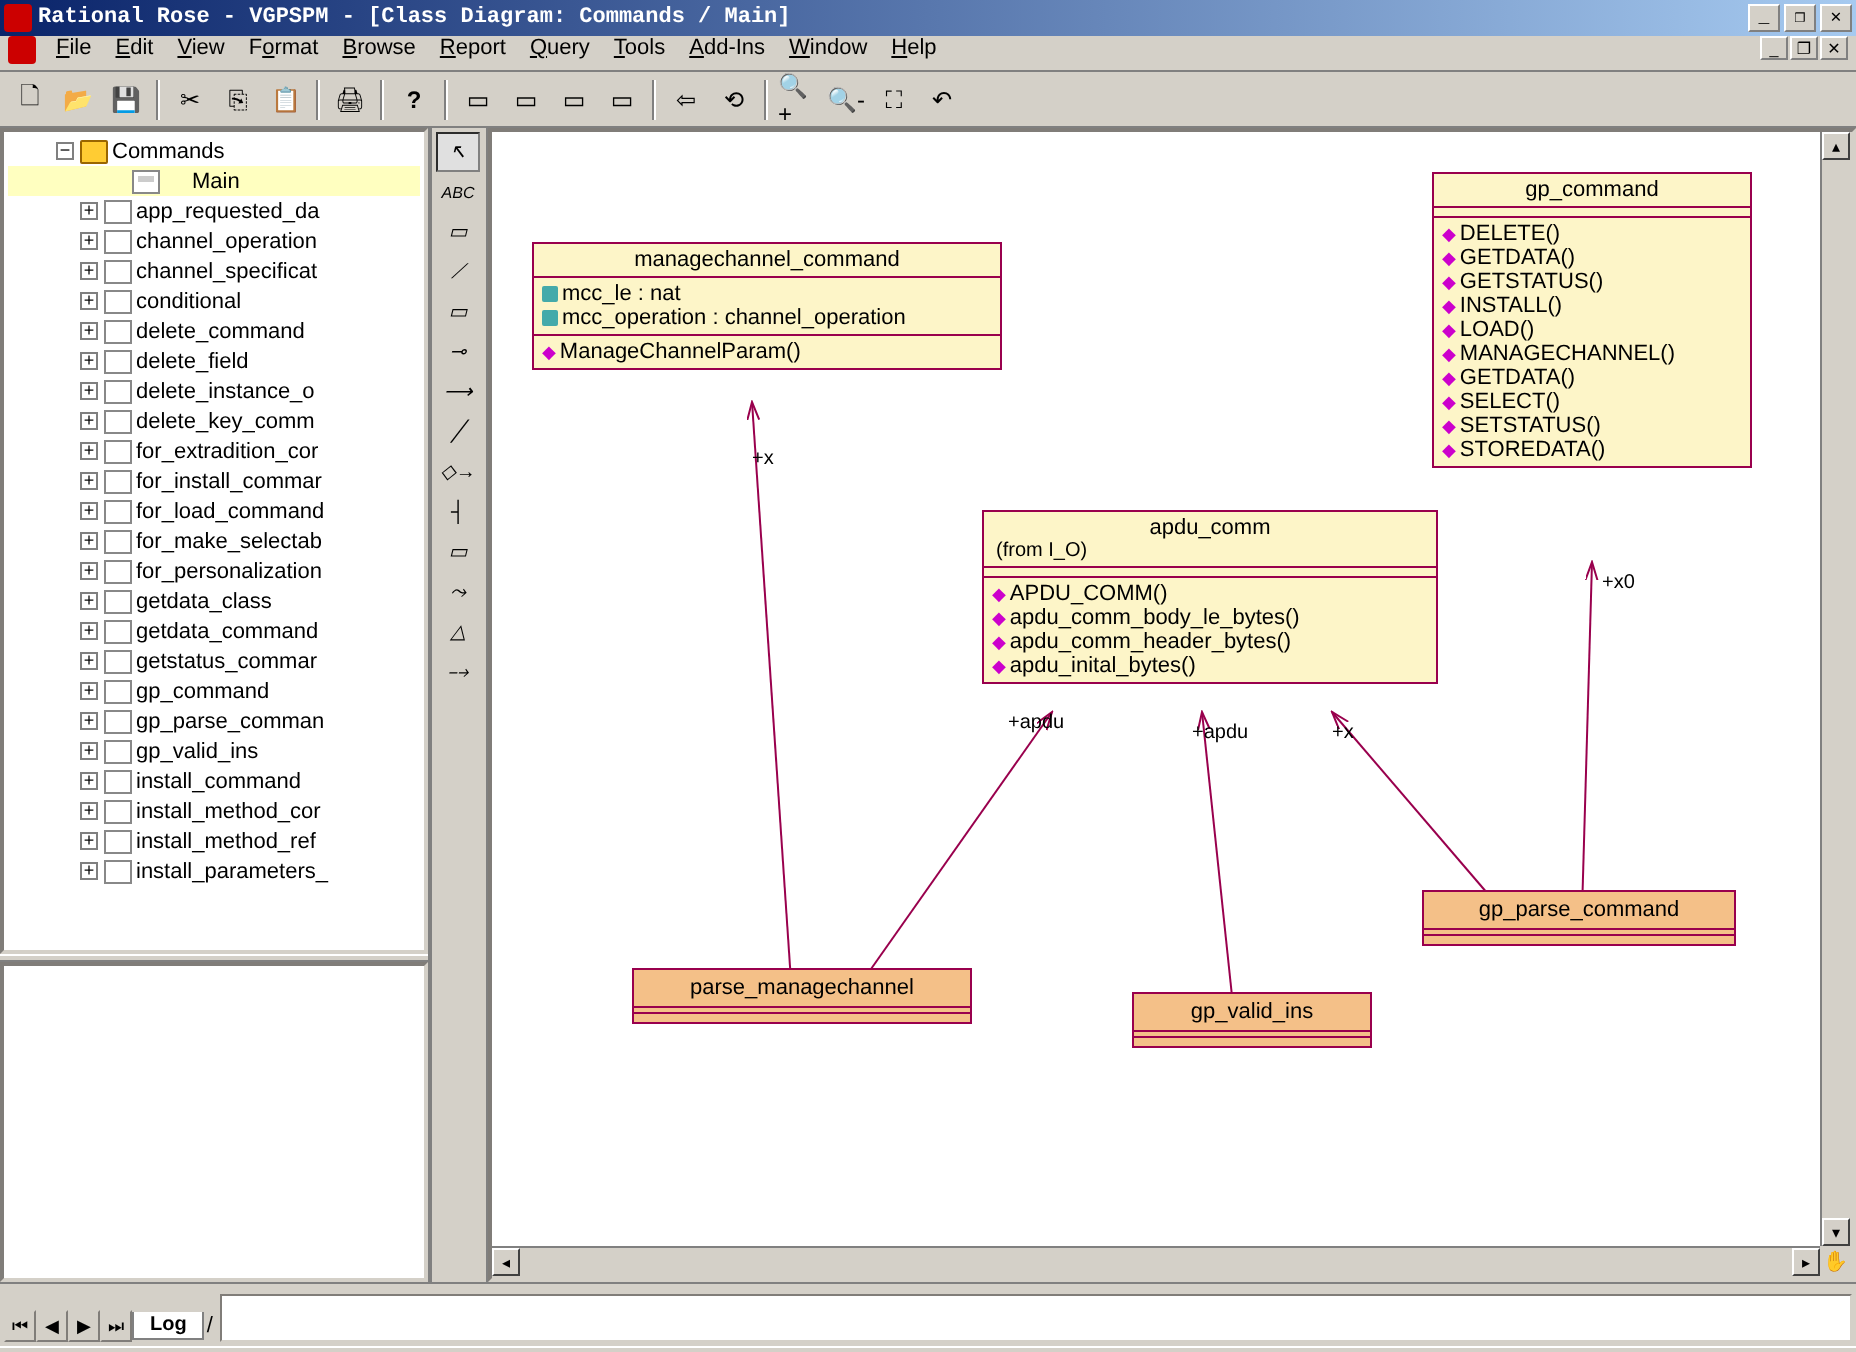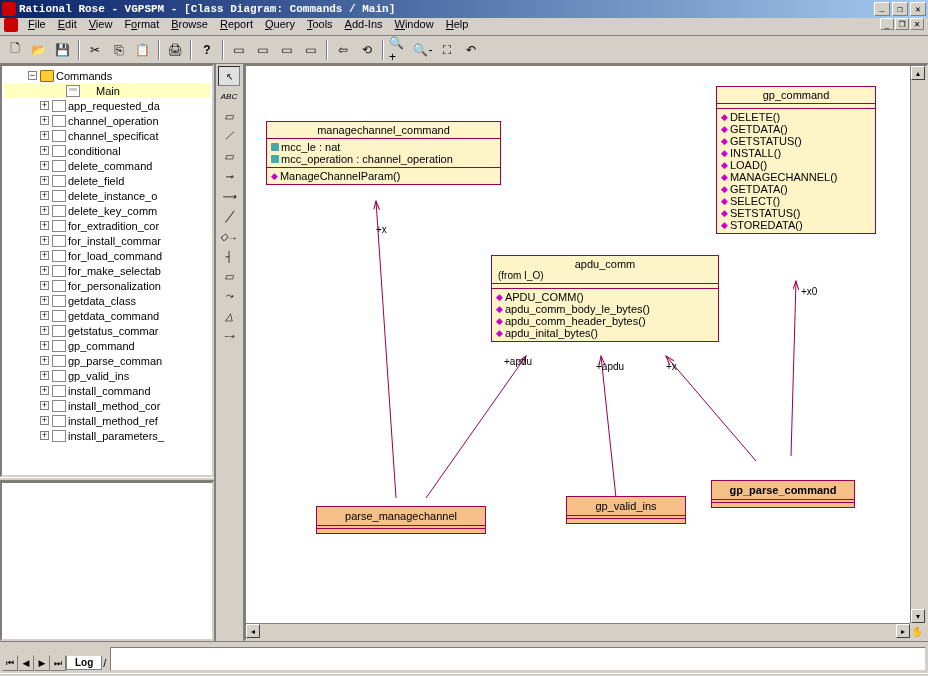--- a/index.html
+++ b/index.html
@@ -400,31 +400,31 @@
                 <span class="vis-op">◆</span>
                 <span>SETSTATUS()</span>
               </div>
               <div class="row">
                 <span class="vis-op">◆</span>
                 <span>STOREDATA()</span>
               </div>
             </div>
         </div>
 
-        <div class="uml-simple" style="left:70px; top:440px; width:170px;">
+        <div class="uml-simple" style="left:70px; top:418px; width:170px;">
           <div class="name">parse_managechannel</div>
           <div class="bar"></div>
             <div style="height:4px;"></div>
         </div>
         <div class="uml-simple" style="left:320px; top:430px; width:120px;">
           <div class="name">gp_valid_ins</div>
           <div class="bar"></div>
             <div style="height:4px;"></div>
         </div>
-        <div class="uml-simple" style="left:465px; top:414px; width:144px;font-weight:bold;">
+        <div class="uml-simple" style="left:465px; top:379px; width:157px;">
           <div class="name">gp_parse_command</div>
           <div class="bar"></div>
             <div style="height:4px;"></div>
         </div>
 
         <div class="assoc-label" style="left:130px; top:158px;">+x</div>
         <div class="assoc-label" style="left:258px; top:290px;">+apdu</div>
         <div class="assoc-label" style="left:350px; top:295px;">+apdu</div>
         <div class="assoc-label" style="left:420px; top:295px;">+x</div>
         <div class="assoc-label" style="left:555px; top:220px;">+x0</div>

